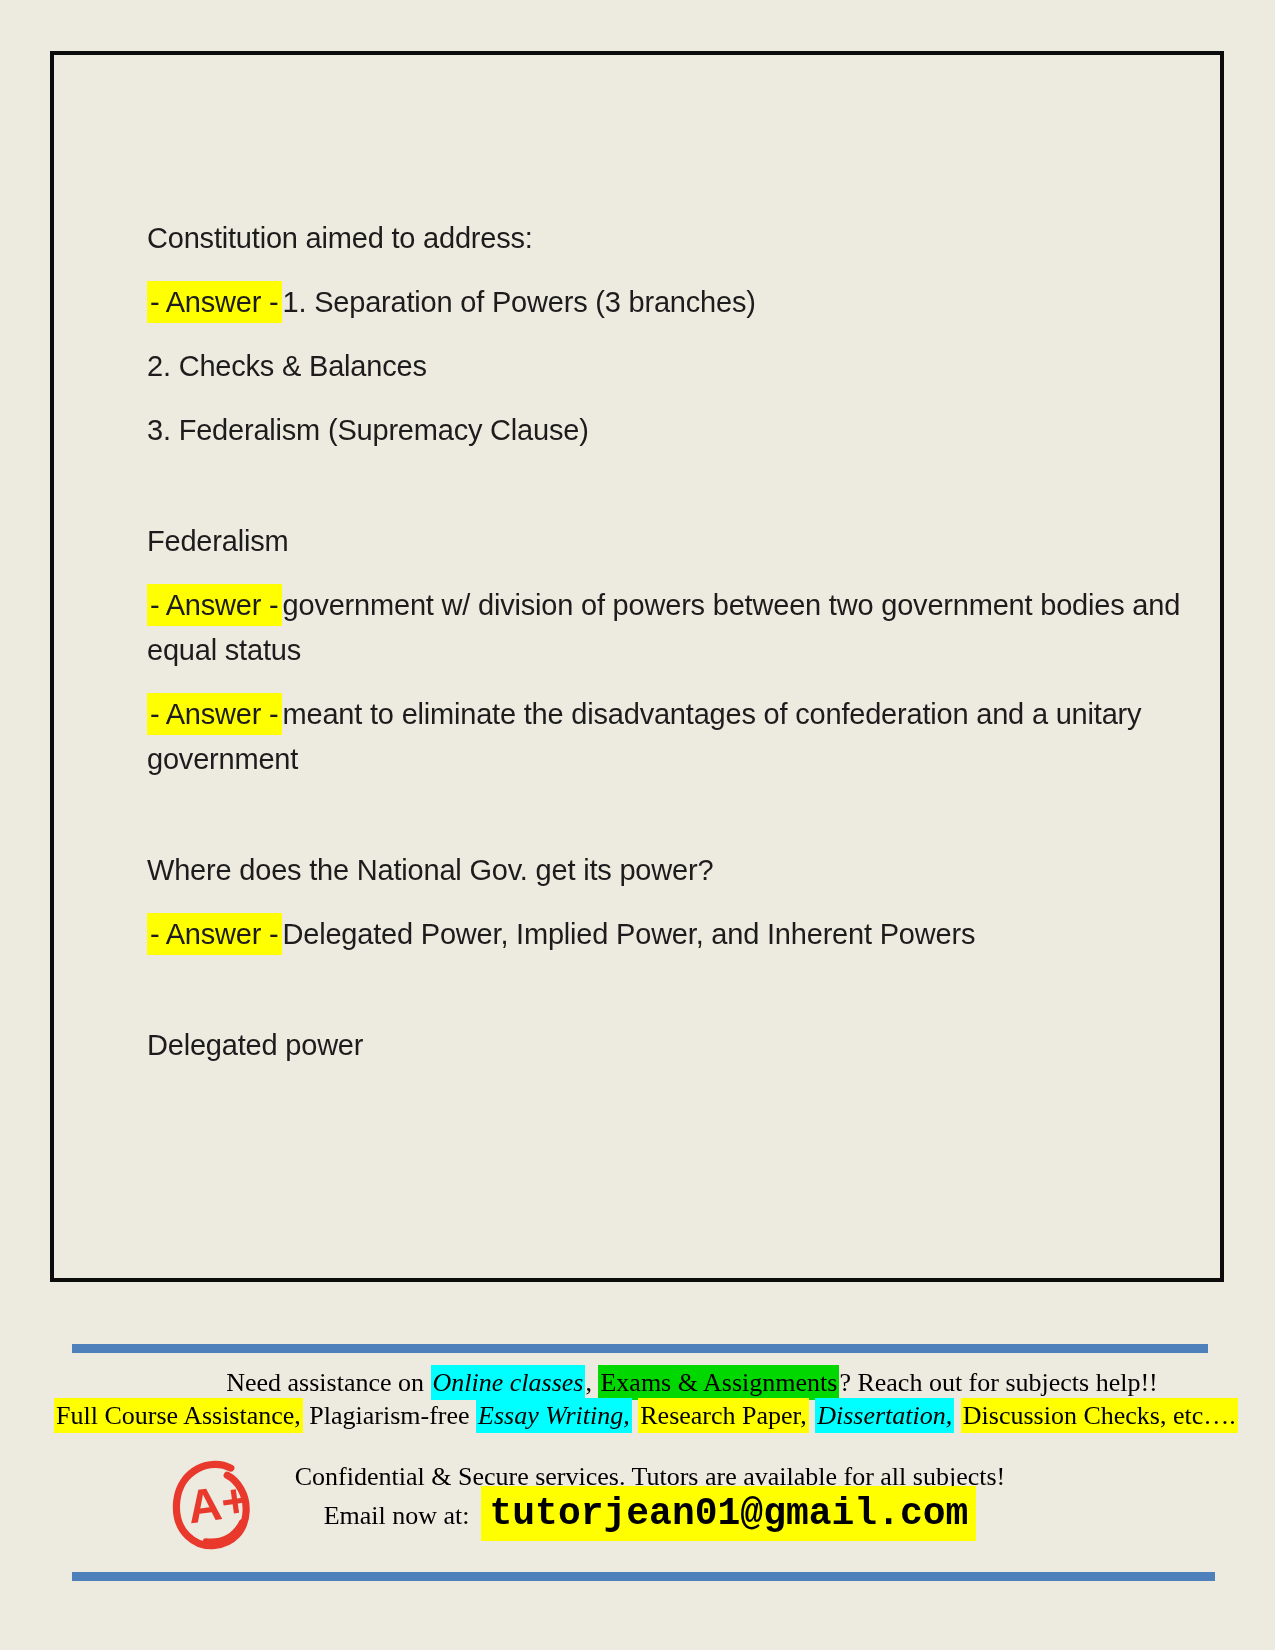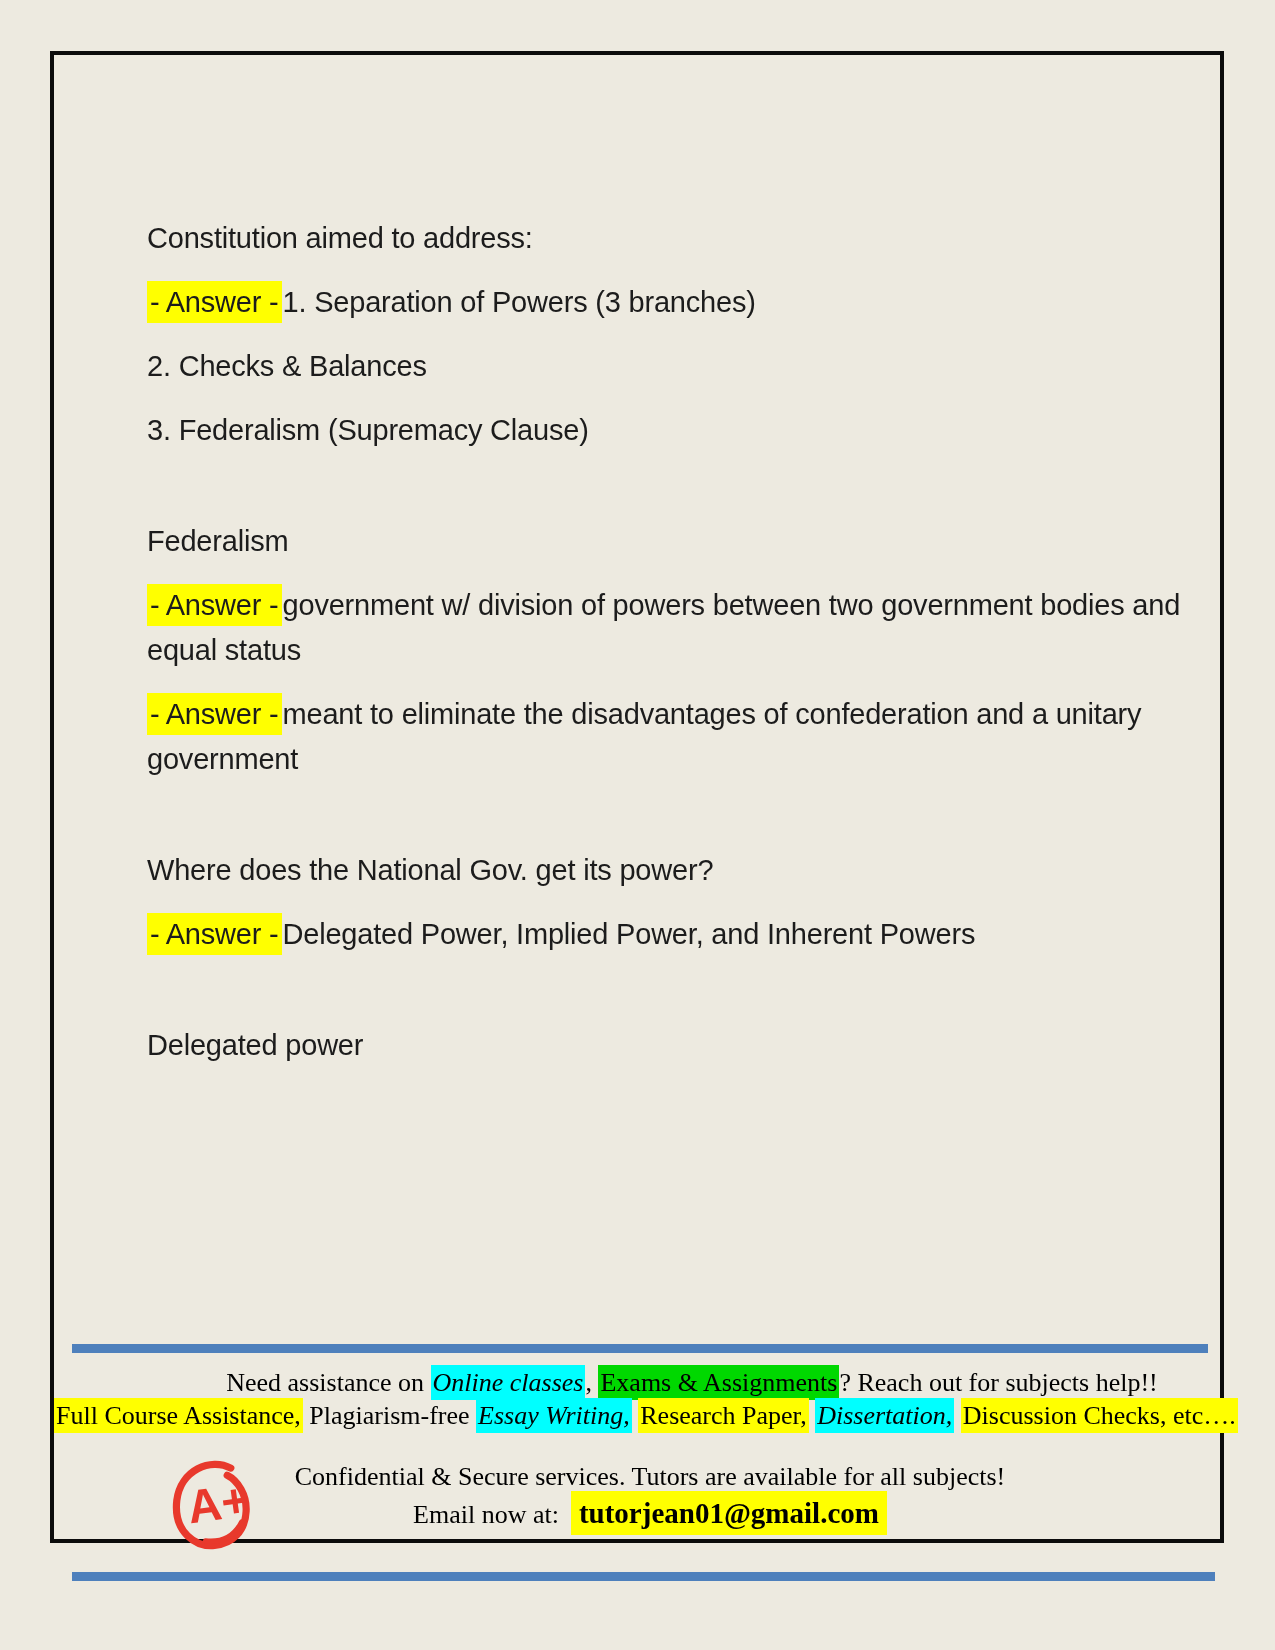--- a/index.html
+++ b/index.html
@@ -7,21 +7,21 @@
     width:1275px;height:1650px;
     background:#edeae0;
     font-family:"Liberation Sans","DejaVu Sans",sans-serif;
     color:#1c1c1c;
     position:relative;
     overflow:hidden;
   }
   .page-border{
     position:absolute;
     left:50px;top:51px;
-    width:1174px;height:1492px;
+    width:1174px;height:1231px;
     border:4px solid #0c0c0c;
     box-sizing:border-box;
   }
   .content{
     padding:161px 0 0 93px;
     width:1040px;
   }
   .para{
     font-size:29px;
     line-height:45px;
@@ -52,23 +52,23 @@
     font-size:26px;
     line-height:33px;
     color:#000;
   }
   .f-line1{top:1311px;padding-left:110px;}
   .f-line2{top:1344px;}
   .f-line3{top:1405px;padding-left:26px;}
   .f-line4{top:1442px;padding-left:26px;}
   .f-line1 .hl,.f-line2 .hl{padding:3px 2px;}
   .email{
-    font-family:Liberation Serif, serif;
+    font-family:Liberation Mono, monospace;
     font-weight:bold;
-    font-size:29px;
+    font-size:38px;
     background:#ffff00;
     padding:6px 8px;
     margin-left:12px;
   }
   .logo{
     position:absolute;
     left:112px;top:1400px;
     width:90px;height:100px;
   }
 </style>

